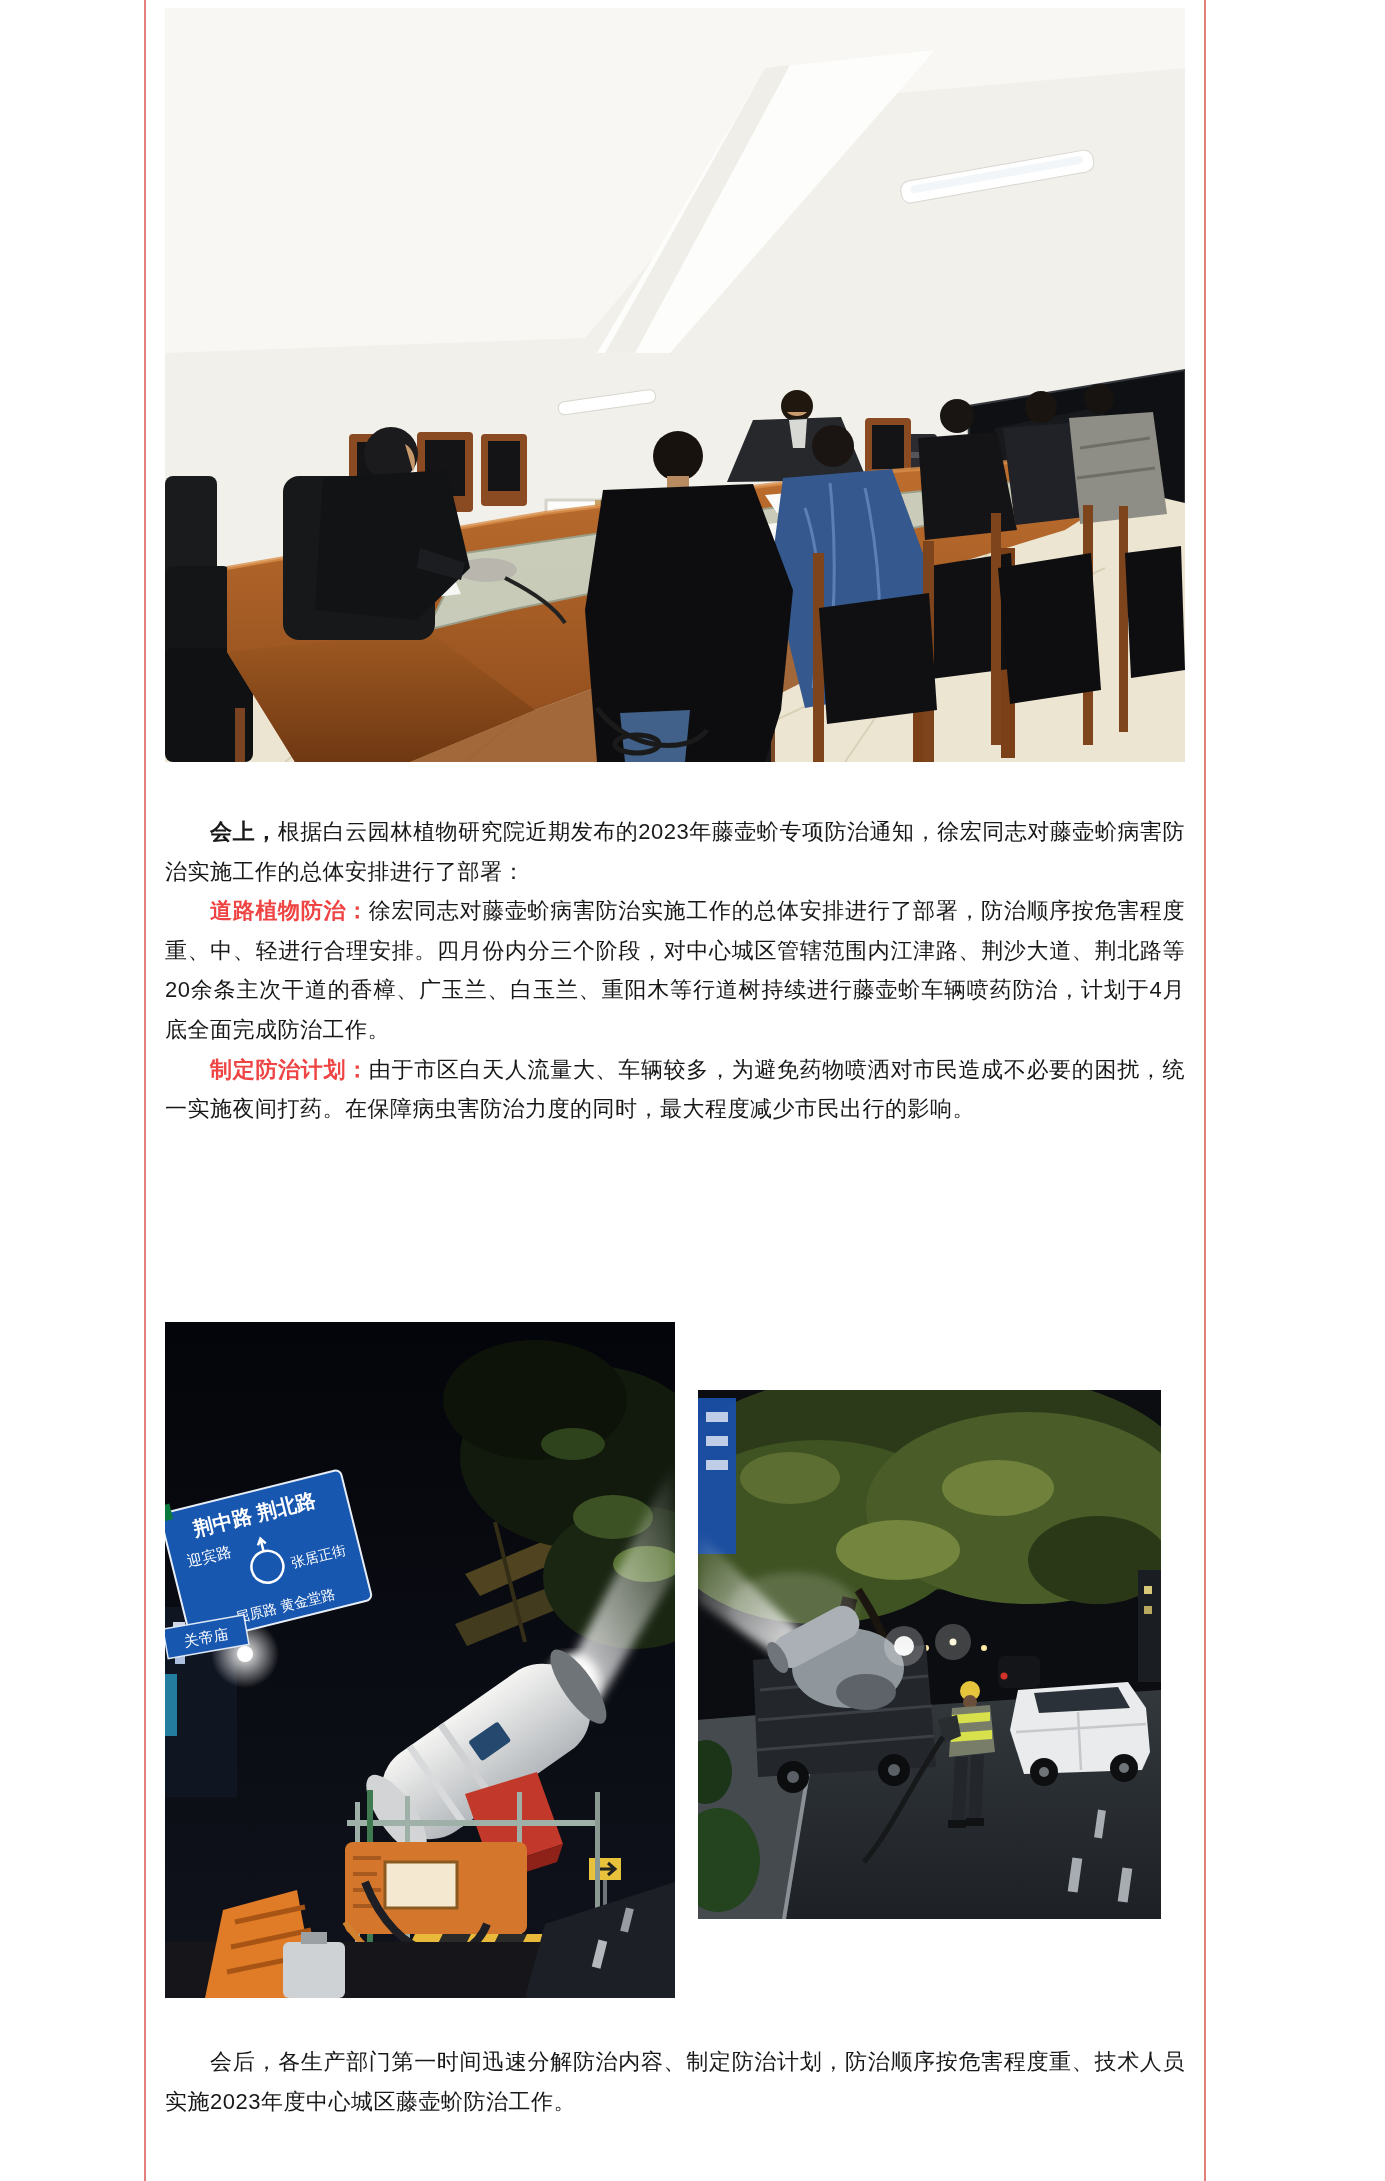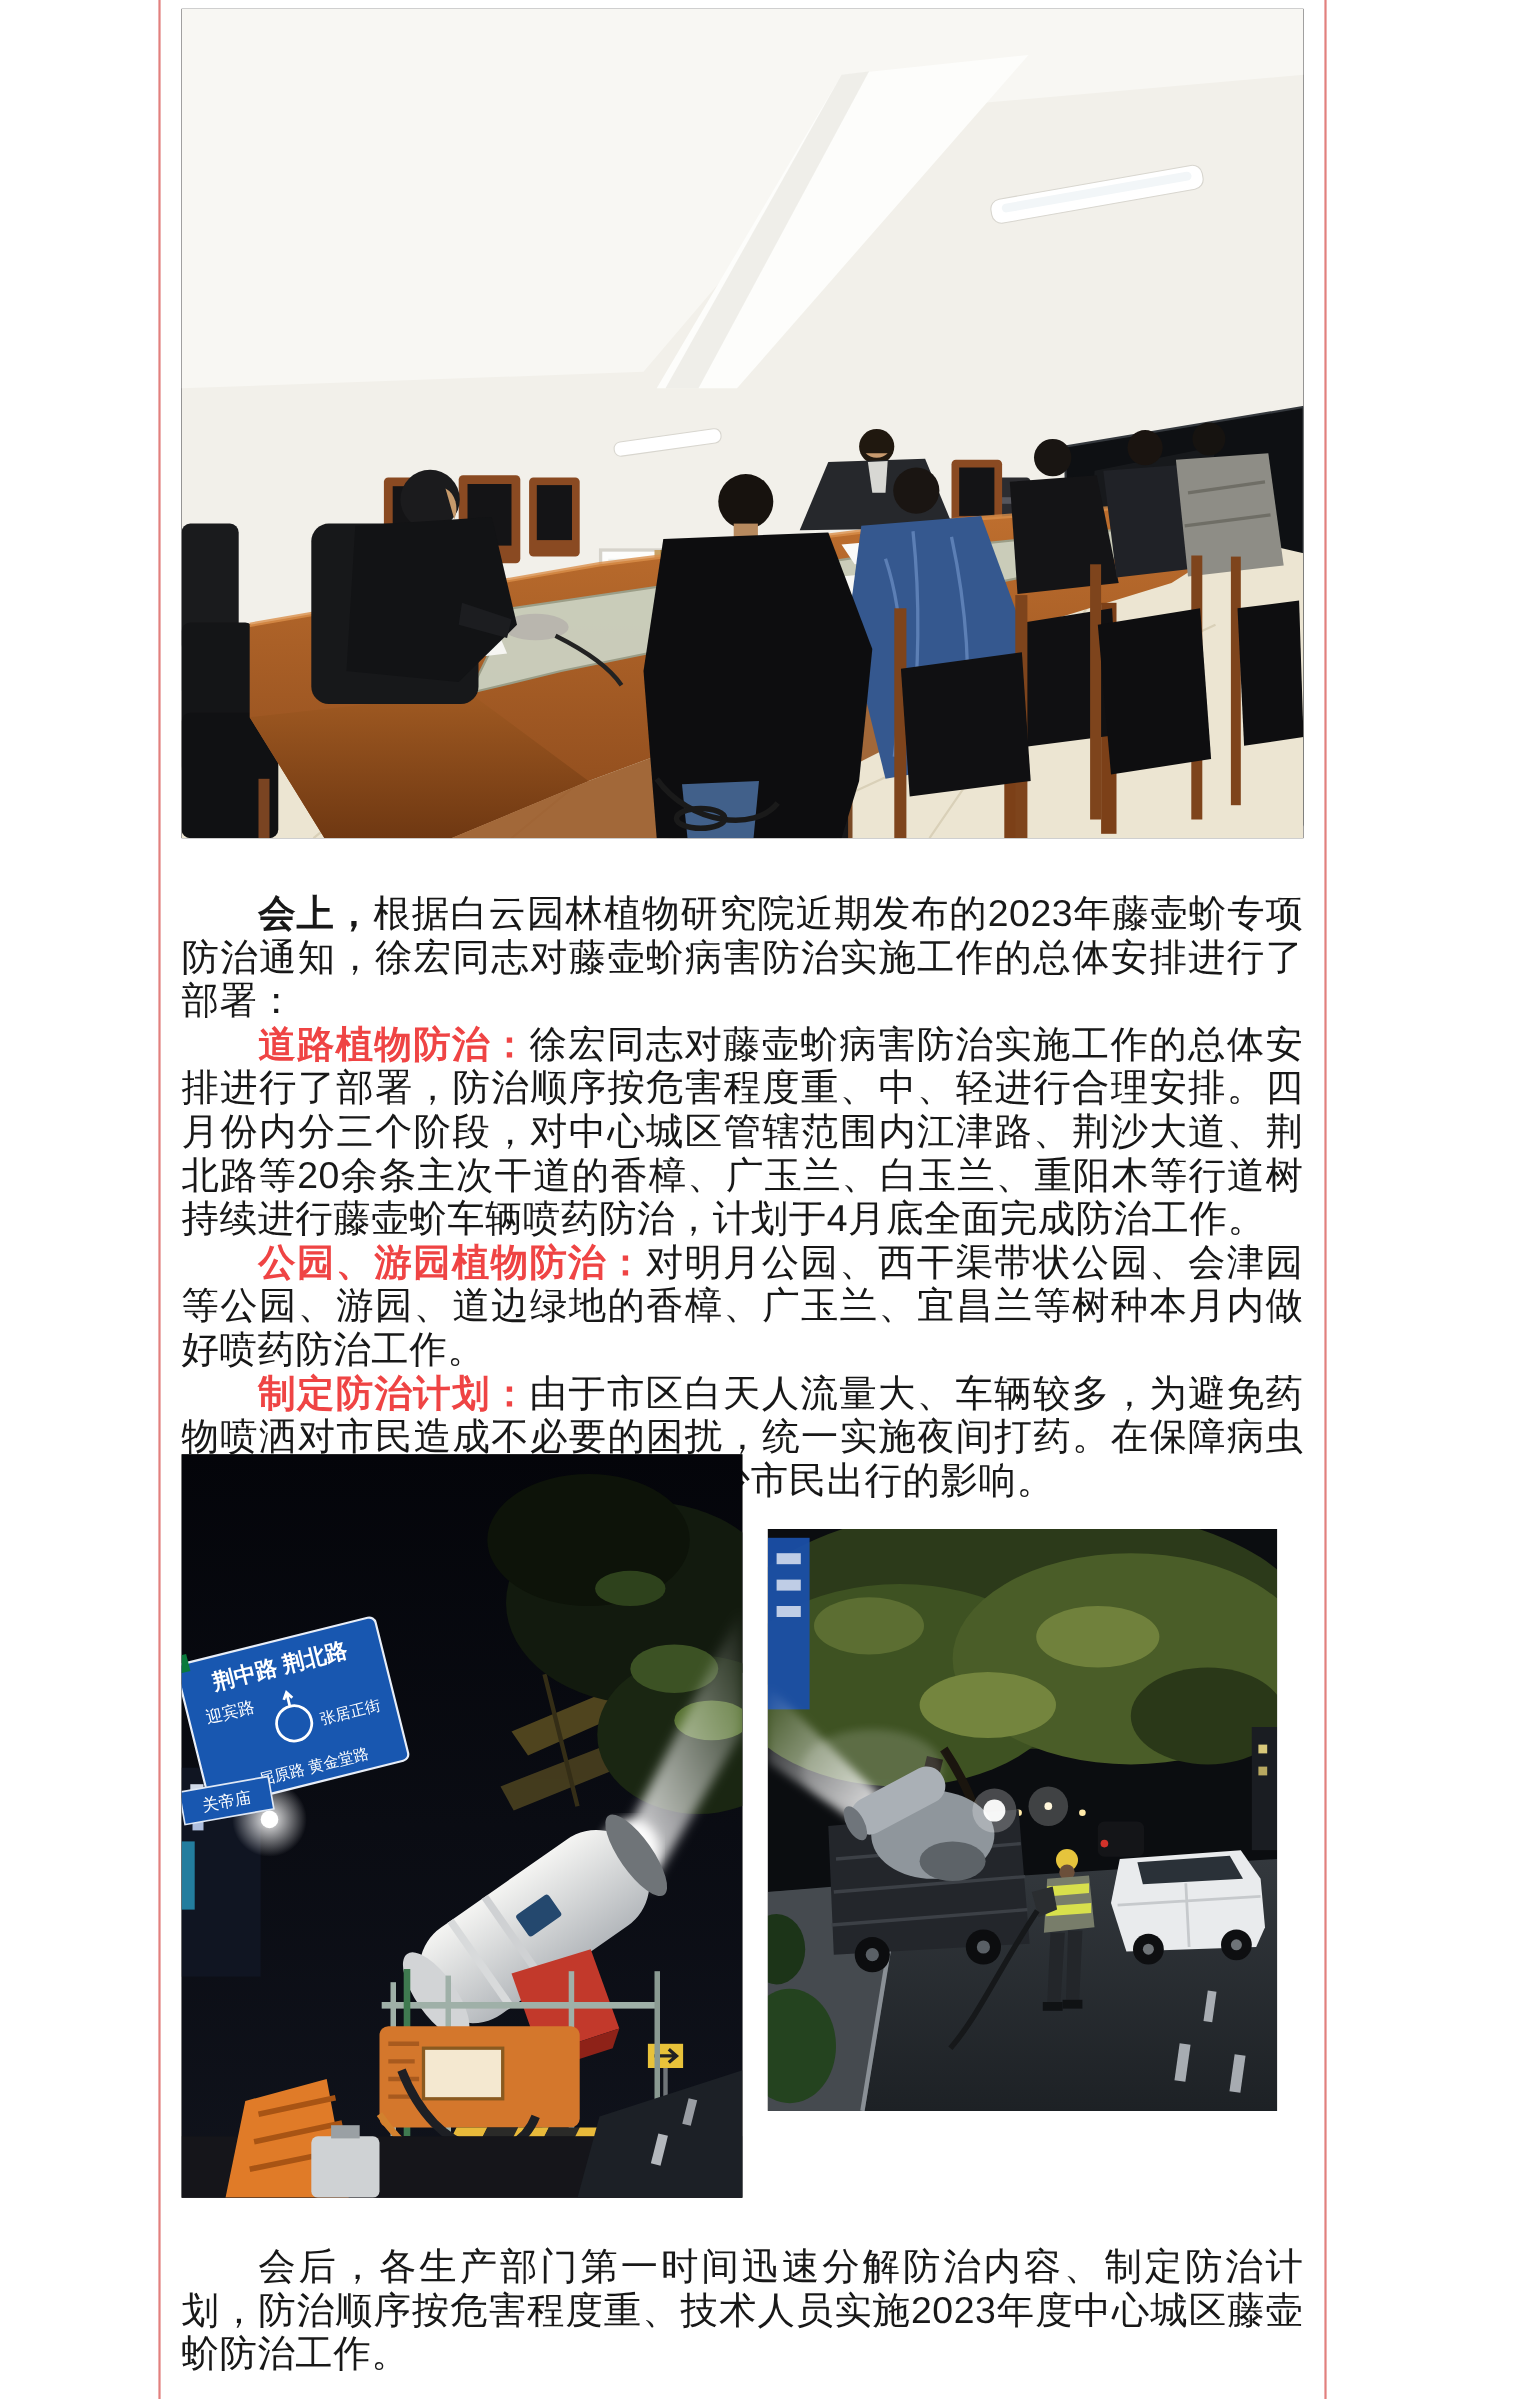--- a/index.html
+++ b/index.html
@@ -15,21 +15,21 @@
   .vline.right{left:1204px;}
 
   .photo{position:absolute;overflow:hidden;background:#111;}
   .photo svg{display:block;width:100%;height:100%;}
   #photo-meeting{left:165px;top:8px;width:1020px;height:754px;}
   #photo-spray{left:165px;top:1322px;width:510px;height:676px;}
   #photo-street{left:698px;top:1390px;width:463px;height:529px;}
 
   .article{
     position:absolute;left:165px;width:1020px;
-    color:#181818;font-size:34px;line-height:39.6px;
+    color:#181818;font-size:22px;line-height:39.6px;
     text-align:justify;letter-spacing:0.5px;
   }
   #main-text{top:812px;}
   #closing-text{top:2042px;}
   .article p{margin:0;text-indent:2.05em;}
   .lead-bold{font-weight:700;color:#181818;}
   .lead-red{font-weight:700;color:#ef4444;}
   .lead-plain{font-weight:400;margin-top:13px;}
 </style>
 </head>
@@ -179,21 +179,20 @@
       </g>
 
       <path d="M432,700 C462,742 522,748 542,722" stroke="#1a1a1a" stroke-width="5" fill="none"></path>
       <ellipse cx="472" cy="736" rx="22" ry="9" fill="none" stroke="#1a1a1a" stroke-width="5"></ellipse>
     </svg>
   </figure>
 
   <div class="article" id="main-text">
     <p><span class="lead-bold">会上，</span><span>根据白云园林植物研究院近期发布的2023年藤壶蚧专项防治通知，徐宏同志对藤壶蚧病害防治实施工作的总体安排进行了部署：</span></p>
     <p><span class="lead-red">道路植物防治：</span><span>徐宏同志对藤壶蚧病害防治实施工作的总体安排进行了部署，防治顺序按危害程度重、中、轻进行合理安排。四月份内分三个阶段，对中心城区管辖范围内江津路、荆沙大道、荆北路等20余条主次干道的香樟、广玉兰、白玉兰、重阳木等行道树持续进行藤壶蚧车辆喷药防治，计划于4月底全面完成防治工作。</span></p>
-    <p><span class="lead-red">公园、游园植物防治：</span><span>对明月公园、西干渠带状公园、会津园等公园、游园、道边绿地的香樟、广玉兰、宜昌兰等树种本月内做好喷药防治工作。</span></p>
     <p><span class="lead-red">制定防治计划：</span><span>由于市区白天人流量大、车辆较多，为避免药物喷洒对市民造成不必要的困扰，统一实施夜间打药。在保障病虫害防治力度的同时，最大程度减少市民出行的影响。</span></p>
   </div>
 
   <figure class="photo" id="photo-spray" style="margin:0;">
     <svg viewBox="0 0 510 676" preserveAspectRatio="none">
       <defs>
         <linearGradient id="nightbg" x1="0" y1="0" x2="0" y2="1">
           <stop offset="0" stop-color="#04050a"></stop>
             <stop offset="1" stop-color="#10131c"></stop>
         </linearGradient>

